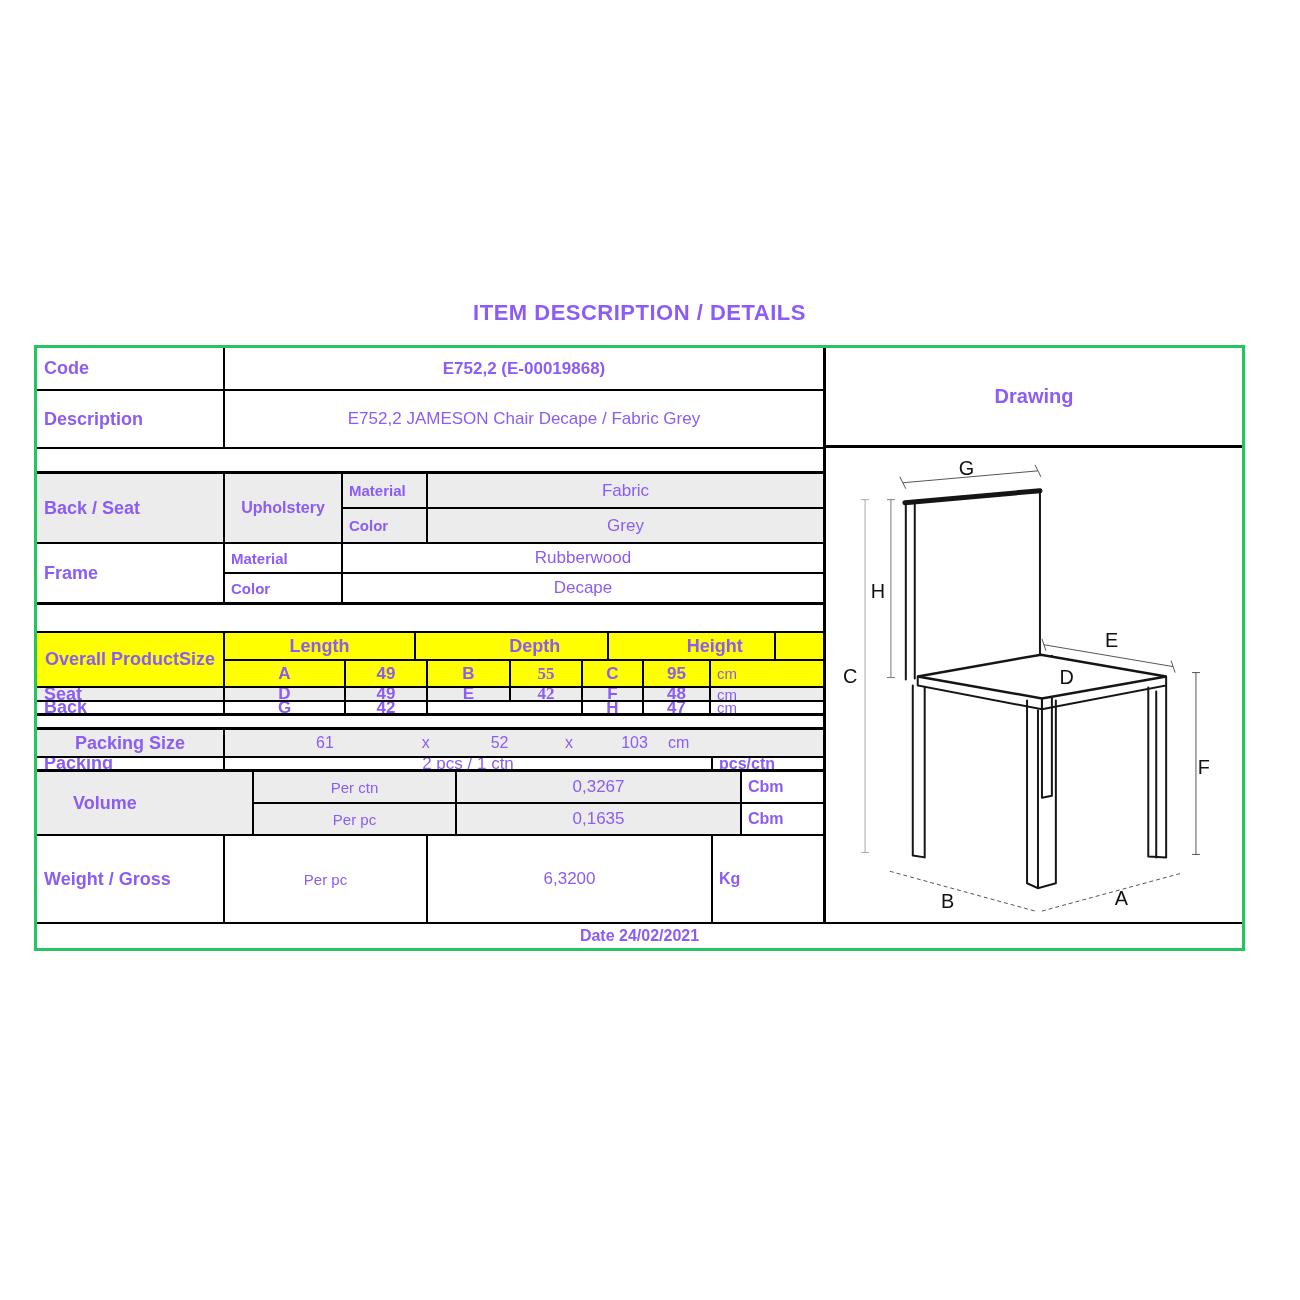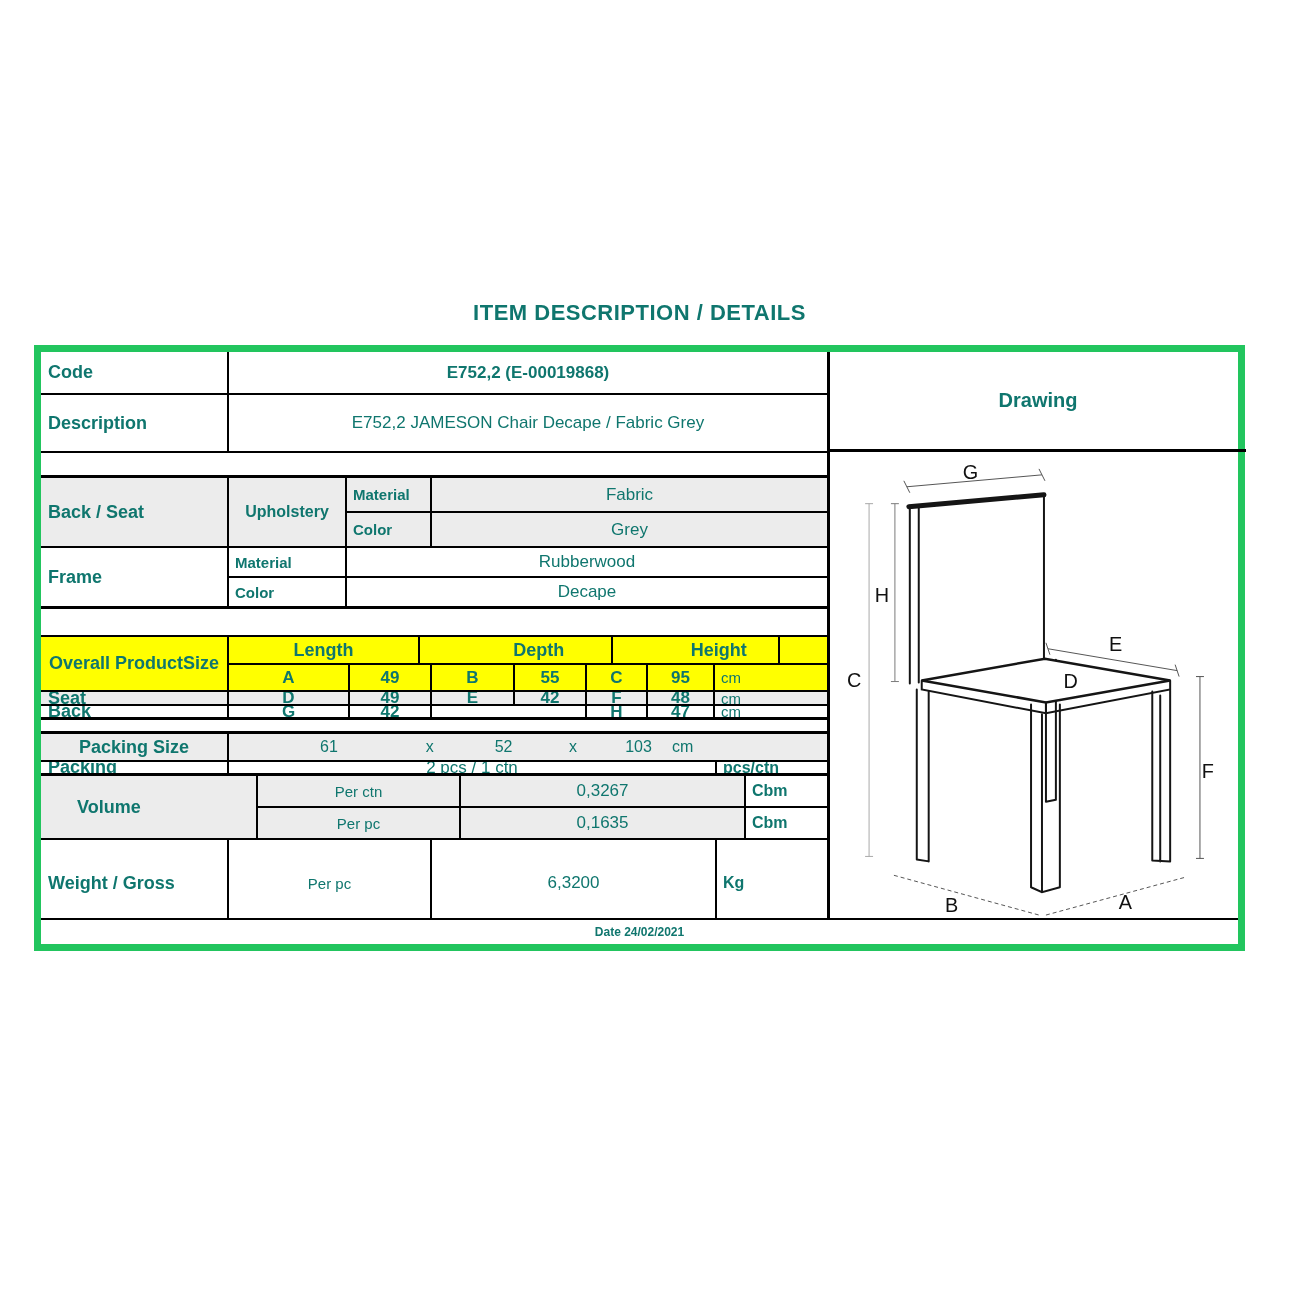--- a/index.html
+++ b/index.html
@@ -1,36 +1,36 @@
 <!DOCTYPE html>
 <html><head>
 <meta charset="utf-8">
 <style>
   html,body{margin:0;padding:0;background:#fff;}
   .sheet{position:relative;width:1300px;height:1300px;background:#ffffff;
-         font-family:"Liberation Sans",sans-serif;color:#0f766e;}
+         font-family:"Liberation Sans",sans-serif;color:#8b5cf6;}
   .doc-title{position:absolute;left:34px;top:300px;width:1211px;text-align:center;
              font-size:22px;font-weight:bold;letter-spacing:.5px;}
   .spec-table{position:absolute;left:34px;top:345px;width:1211px;height:606px;
-              border:7px solid #22c55e;box-sizing:border-box;background:#fff;}
+              border:3px solid #22c55e;box-sizing:border-box;background:#fff;}
   
   .lp{position:absolute;left:0;top:0;width:789px;height:574px;border-right:3px solid #000;
       box-sizing:border-box;display:flex;flex-direction:column;}
   .row{display:flex;box-sizing:border-box;min-height:0;}
   .col{display:flex;flex-direction:column;box-sizing:border-box;min-width:0;}
   .c{border-right:2px solid #000;box-sizing:border-box;display:flex;align-items:center;
      justify-content:center;overflow:hidden;white-space:nowrap;}
   .last{border-right:none;}
   .bb2{border-bottom:2px solid #000;} .bb3{border-bottom:3px solid #000;}
   .flex1{flex:1;}
   .h43{height:43px;} .h58{height:58px;} .h25{height:25px;} .h70{height:70px;}
   .h61{height:61px;} .h28{height:28px;gap:47px;} .h55{height:55px;} .h27{height:14px;}
   .h64{height:64px;padding-left:29px;}
   .w188{width:188px;} .w118{width:118px;} .w85{width:85px;} .w121{width:121px;}
-  .w82{width:82px;} .w83{width:83px;} .w72{width:72px;} .w61{width:61px;}
+  .w82{width:82px;} .w83{width:83px;} .w72{width:72px;font-family:Liberation Serif, serif;} .w61{width:61px;}
   .w67{width:67px;} .w203{width:203px;} .w155{width:155px;} .w128{width:128px;}
   .w488{width:488px;} .w285{width:285px;}
   .grey{background:#ececec;} .yellow{background:#ffff00;} .white{background:#ffffff;}
   .label{justify-content:flex-start;padding-left:7px;font-weight:bold;font-size:18px;}
   .labelc{font-weight:bold;font-size:18px;}
   .val{font-size:17px;} .valb{font-size:17px;font-weight:bold;}
   .sublabel{justify-content:flex-start;padding-left:6px;font-weight:bold;font-size:15px;}
   .per{font-size:15px;}
   .unit{justify-content:flex-start;padding-left:6px;font-size:15px;}
   .unitb{justify-content:flex-start;padding-left:6px;font-size:16px;font-weight:bold;}
@@ -40,21 +40,21 @@
   .two-line{flex-direction:row;line-height:25px;}
   
   .dp{position:absolute;left:789px;top:0;width:416px;height:574px;box-sizing:border-box;}
   .dp-header{height:100px;border-bottom:3px solid #000;box-sizing:border-box;display:flex;
              align-items:center;justify-content:center;font-size:20px;font-weight:bold;}
   .dp-body{height:471px;}
   .dim-text{font-size:20px;fill:#111;}
   
   .date-row{position:absolute;left:0;bottom:0;width:100%;height:26px;border-top:2px solid #000;
             box-sizing:border-box;display:flex;align-items:center;justify-content:center;
-            font-size:12px;font-weight:bold;background:#fff;}
+            font-size:16px;font-weight:bold;background:#fff;}
 </style>
 </head>
 <body>
 
 <div class="sheet">
 
   <div class="doc-title">ITEM DESCRIPTION / DETAILS</div>
 
   <div class="spec-table">
 

